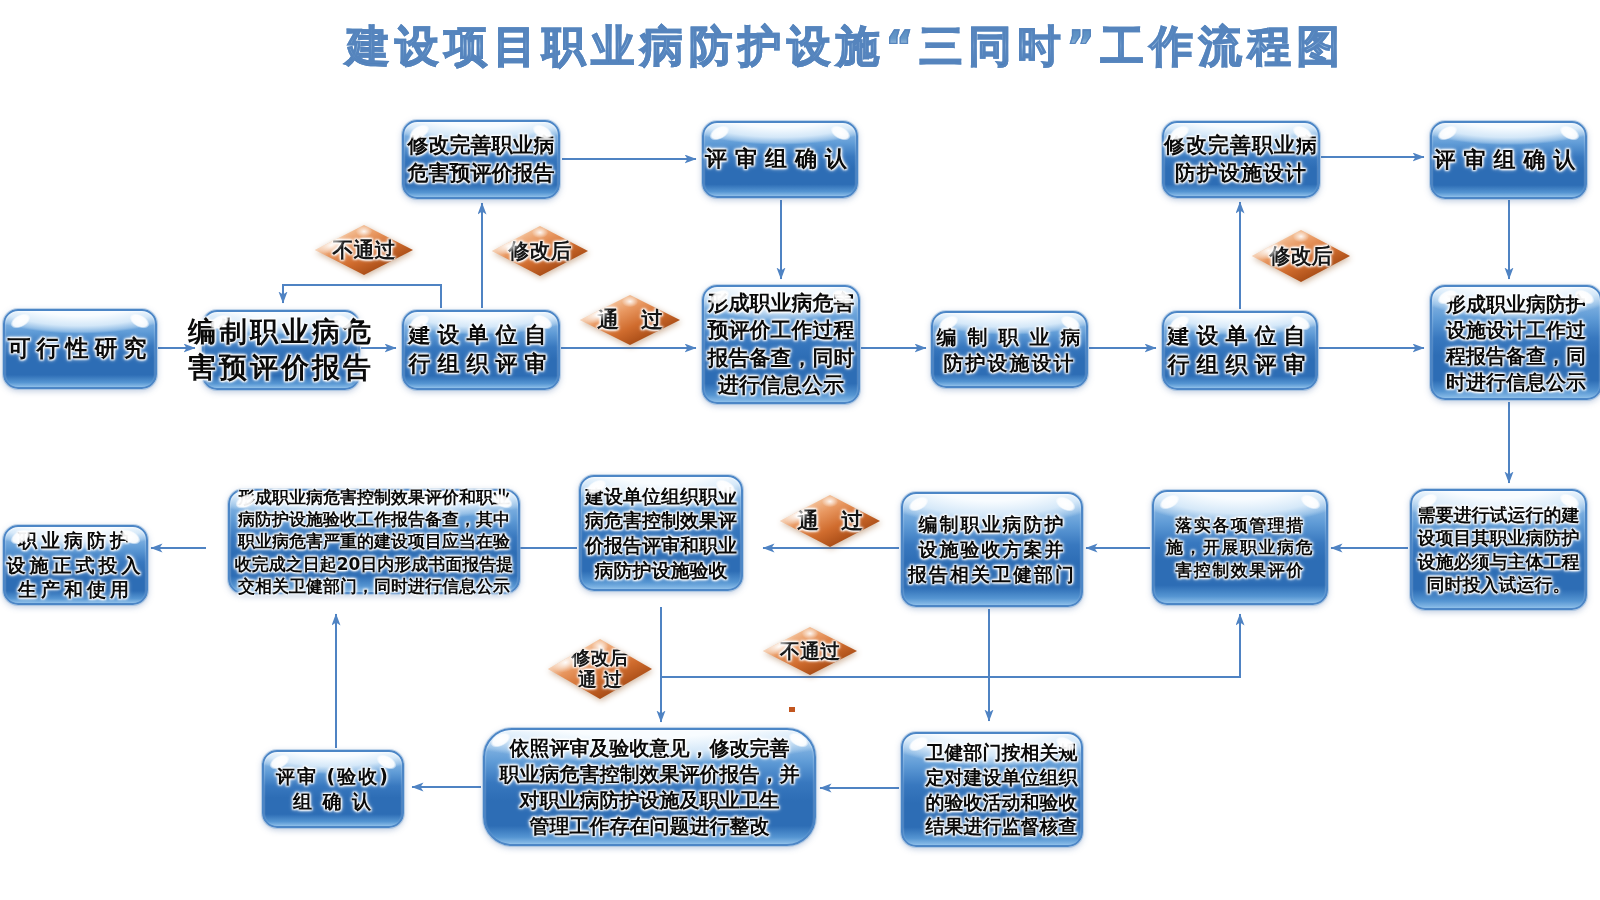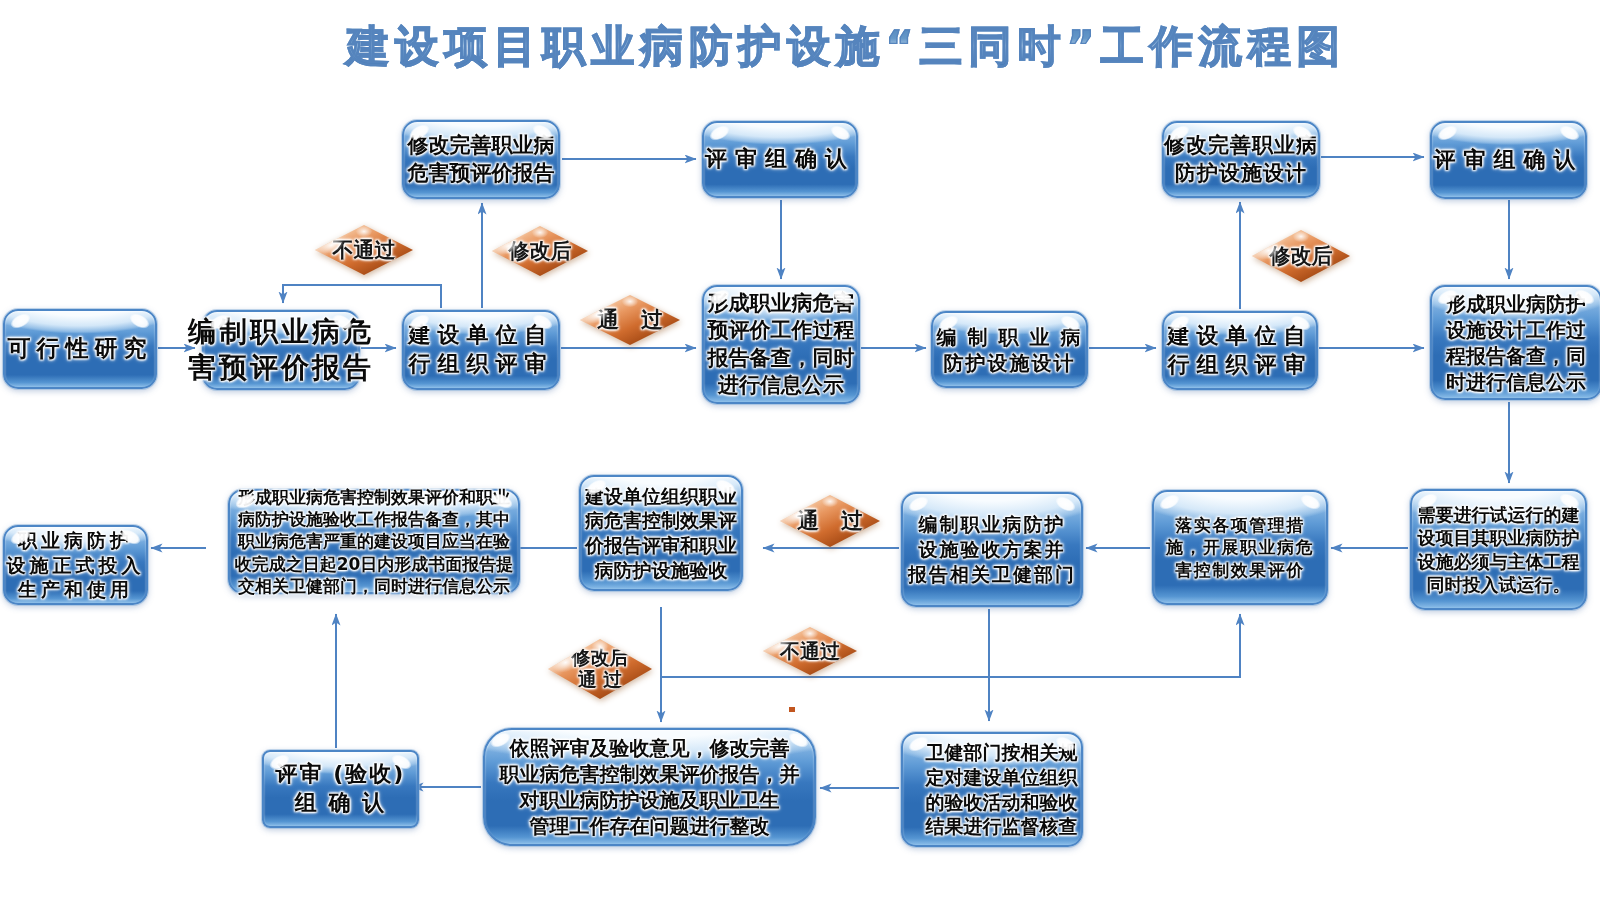--- a/index.html
+++ b/index.html
@@ -113,21 +113,21 @@
 价报告评审和职业
 病防护设施验收</div>
 <div class="node" style="left:208px;top:489px;width:292px;height:105px;font-size:17px;letter-spacing:0px;margin-left:20px;">形成职业病危害控制效果评价和职业
 病防护设施验收工作报告备查，其中
 职业病危害严重的建设项目应当在验
 收完成之日起20日内形成书面报告提
 交相关卫健部门，同时进行信息公示</div>
 <div class="node" style="left:3px;top:508px;width:145px;height:80px;font-size:19px;letter-spacing:4px;margin-top:17px;">职业病防护
 设施正式投入
 生产和使用</div>
-<div class="node" style="left:262px;top:750px;width:157px;height:78px;font-size:22px;letter-spacing:2px;border-radius:8px;">评审 (验收)
+<div class="node" style="left:262px;top:750px;width:142px;height:78px;font-size:19px;letter-spacing:2px;">评审 (验收)
 组 确 认</div>
 <div class="node" style="left:483px;top:728px;width:333px;height:118px;font-size:20px;letter-spacing:0px;border-radius:29px;">依照评审及验收意见，修改完善
 职业病危害控制效果评价报告，并
 对职业病防护设施及职业卫生
 管理工作存在问题进行整改</div>
 <div class="node" style="left:901px;top:732px;width:182px;height:115px;font-size:19px;letter-spacing:0px;padding-left:19px;">卫健部门按相关规
 定对建设单位组织
 的验收活动和验收
 结果进行监督核查</div>
 

